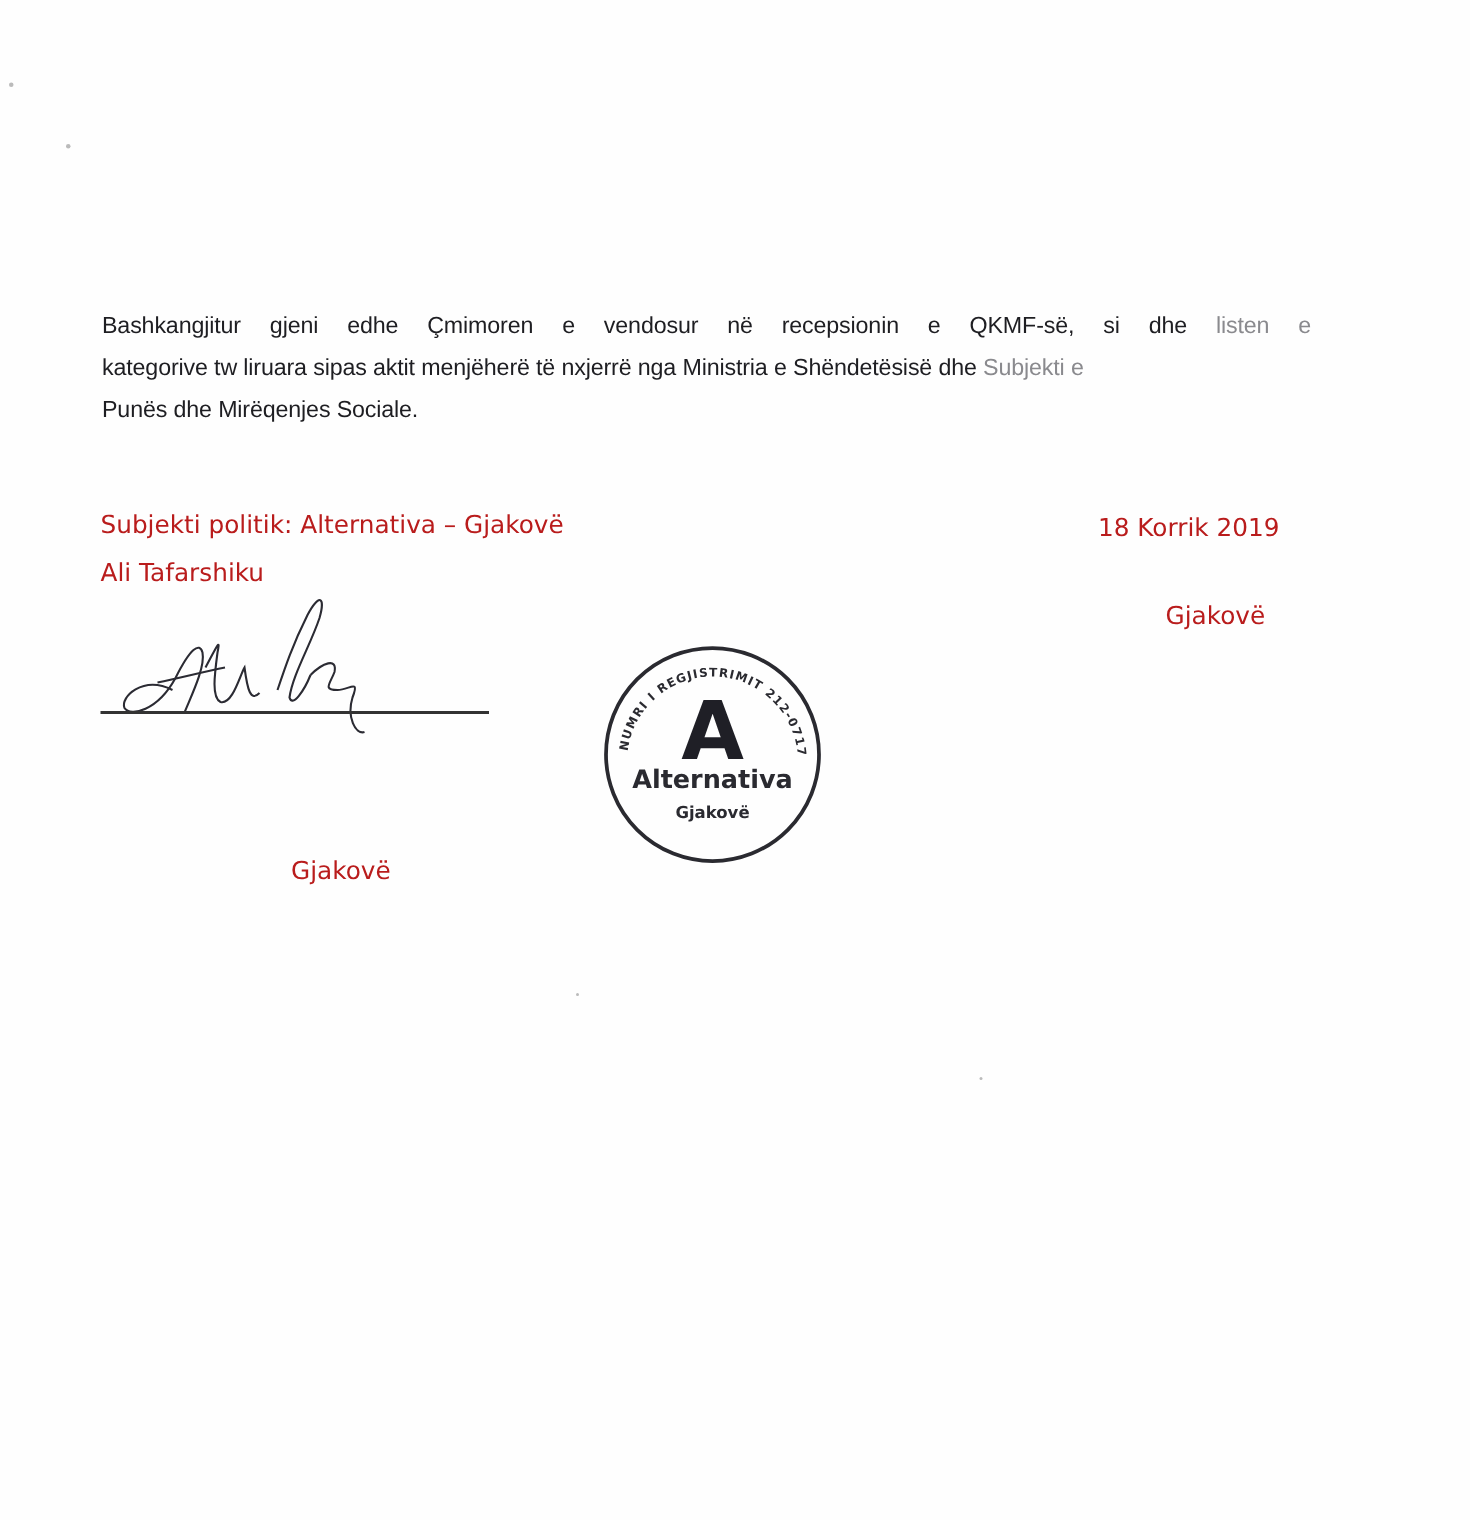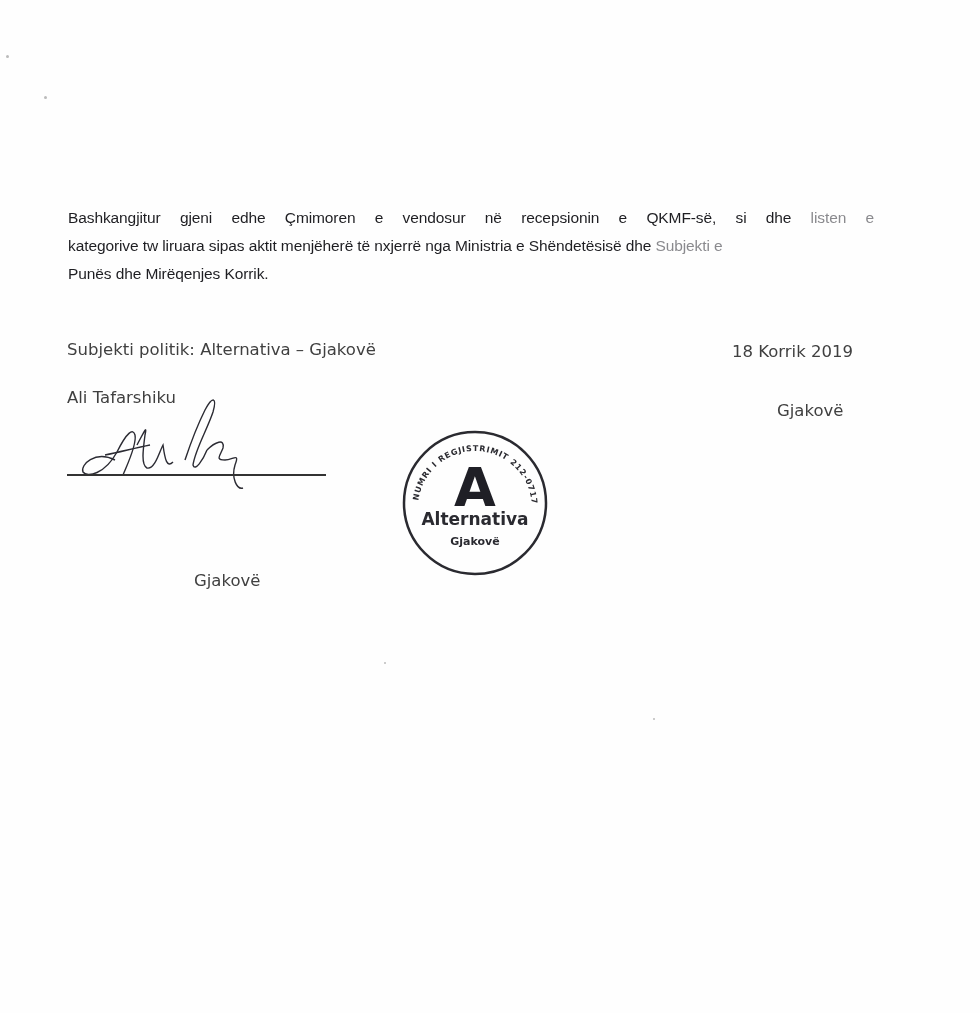--- a/index.html
+++ b/index.html
@@ -10,21 +10,21 @@
     .page { position: absolute; inset: 0; background: #fefefe; }
     .para {
       position: absolute; left: 68px; width: 806px;
       font-family: "Liberation Sans", sans-serif; font-size: 15.5px; color: #1e1e22;
       letter-spacing: -0.1px;
     }
     .line { position: absolute; left: 0; white-space: nowrap; }
     .justify { text-align: justify; text-align-last: justify; width: 806px; }
     .faded { color: #8a8a8e; }
     .sig-text {
-      position: absolute; font-family: "DejaVu Sans", sans-serif; font-size: 16.5px; color: #404040; white-space: nowrap;
+      position: absolute; font-family: "DejaVu Sans", sans-serif; font-size: 16.5px; color: #b91c1c; white-space: nowrap;
     }
     .sig-line { position: absolute; left: 67px; top: 474px; width: 259px; height: 1.5px; background: #333; }
     .signature { position: absolute; left: 75px; top: 390px; width: 190px; height: 105px; }
     .stamp { position: absolute; left: 400px; top: 428px; width: 150px; height: 150px; }
     .speck { position: absolute; width: 3px; height: 3px; background: #bbb; border-radius: 50%; }
   </style>
 </head>
 <body>
 
 <div class="page">
@@ -35,28 +35,28 @@
   <span class="speck" style="left:653px;top:718px;width:2px;height:2px;"></span>
 
 
   <div class="para" style="top:179px;height:80px;margin-top:30px;">
     <div class="line justify" style="top:0;">
       <span>Bashkangjitur gjeni edhe Çmimoren e vendosur në recepsionin e QKMF-së, si dhe</span><span class="faded"> listen e</span>
     </div>
     <div class="line" style="top:28px;">
       <span>kategorive tw liruara sipas aktit menjëherë të nxjerrë nga Ministria e Shëndetësisë dhe</span><span class="faded"> Subjekti e</span>
     </div>
-    <div class="line" style="top:56px;">Punës dhe Mirëqenjes Korrik.</div>
+    <div class="line" style="top:56px;">Punës dhe Mirëqenjes Sociale.</div>
   </div>
 
   <div class="sig-text" style="left:67px;top:340px;">Subjekti politik: Alternativa – Gjakovë</div>
   <div class="sig-text" style="left:732px;top:342px;">18 Korrik 2019</div>
   <div class="sig-text" style="left:777px;top:401px;">Gjakovë</div>
 
-  <div class="sig-text" style="left:67px;top:388px;">Ali Tafarshiku</div>
+  <div class="sig-text" style="left:67px;top:372px;">Ali Tafarshiku</div>
 
   <svg class="signature" viewBox="0 0 190 105">
     <path d="M40,70 C20,60 5,75 8,82 C12,88 30,84 42,62 C52,42 58,38 60,45 C62,55 52,75 48,85" fill="none" stroke="#2b2b33" stroke-width="1.4"></path>
     <path d="M30,65 C45,62 60,58 75,55" fill="none" stroke="#2b2b33" stroke-width="1.3"></path>
     <path d="M62,55 C70,40 72,35 70,45 C68,60 66,75 72,78 C80,80 85,60 88,55 C90,70 92,78 98,72" fill="none" stroke="#2b2b33" stroke-width="1.4"></path>
     <path d="M110,70 C115,55 120,40 130,20 C138,5 142,8 138,22 C132,40 120,60 118,75 C120,82 128,70 132,60" fill="none" stroke="#2b2b33" stroke-width="1.4"></path>
     <path d="M132,60 C140,52 150,48 148,58 C145,66 140,70 150,70 C158,70 165,62 160,75 C156,88 162,100 168,98" fill="none" stroke="#2b2b33" stroke-width="1.4"></path>
   </svg>
 
   <div class="sig-line"></div>

